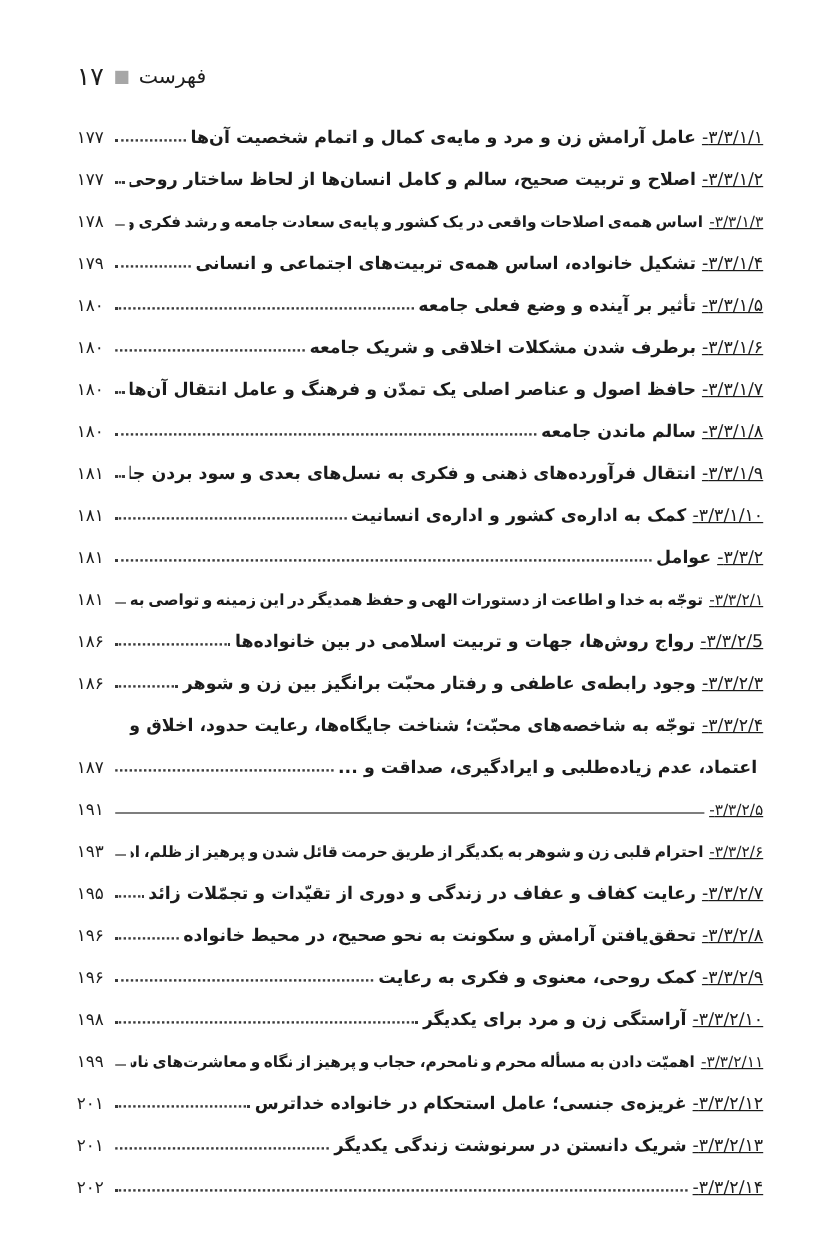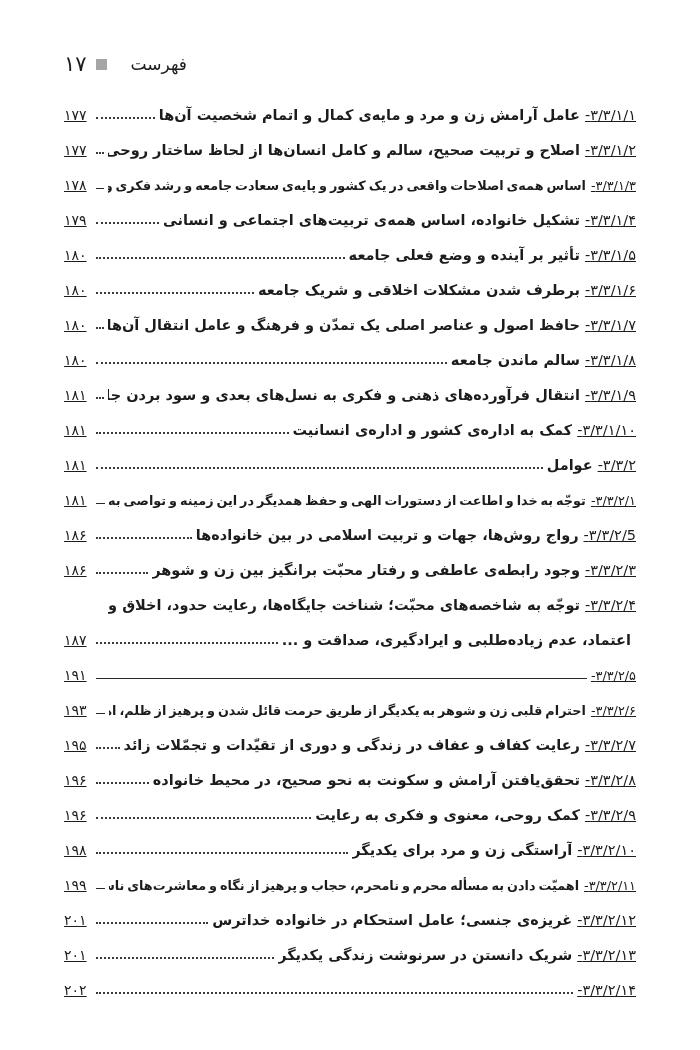--- a/index.html
+++ b/index.html
@@ -22,21 +22,20 @@
     display: flex;
     direction: rtl;
     justify-content: flex-end; 
     align-items: center;
     gap: 9px;
     height: 24px;
   }
   .header-title {
     font-size: 17px;
     letter-spacing: 0.2px;
-    margin-left: 15px;
   }
   .header-square {
     width: 11px;
     height: 11px;
     display: inline-block;
   }
   .header-pagenum {
     font-size: 21px;
   }
   
@@ -78,21 +77,20 @@
     top: -1px;
   }
   .leader-dots  { border-bottom: 2px dotted #3a3a3a; }
   .leader-solid { border-bottom: 1.5px solid #2a2a2a; }
   .leader-none  { border-bottom: none; }
   .pagenum-cell {
     flex: 0 0 auto;
     min-width: 28px;
     text-align: left; 
     font-size: 14px;
-    text-decoration: underline;
   }
 </style>
 </head>
 <body>
 
 <div class="page">
 
   <div class="header">
     <span class="header-title">فهرست</span>
     <span class="header-square" style="background: rgb(166, 166, 166);"></span>

